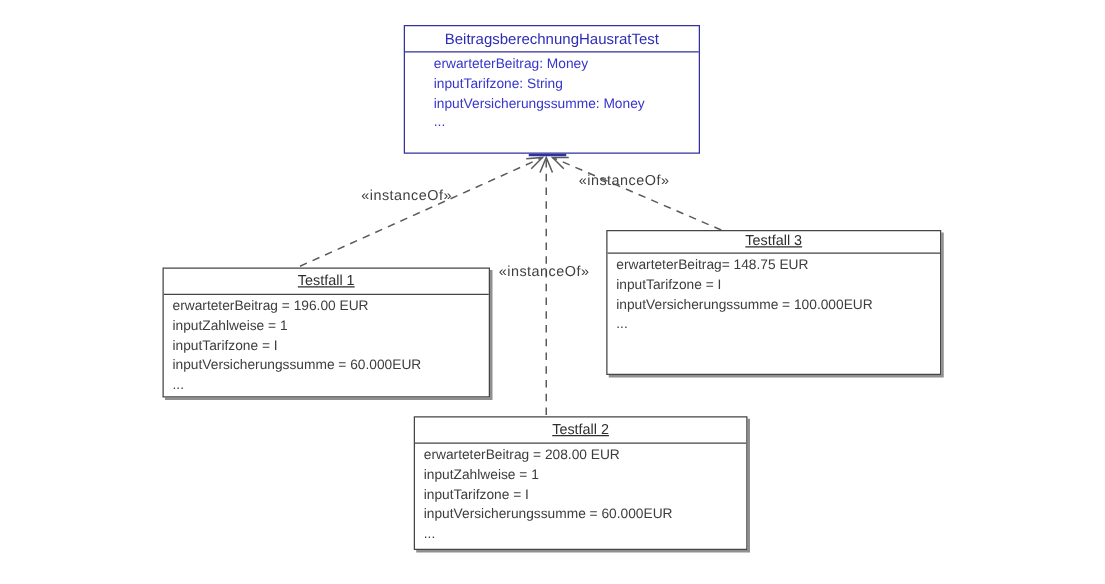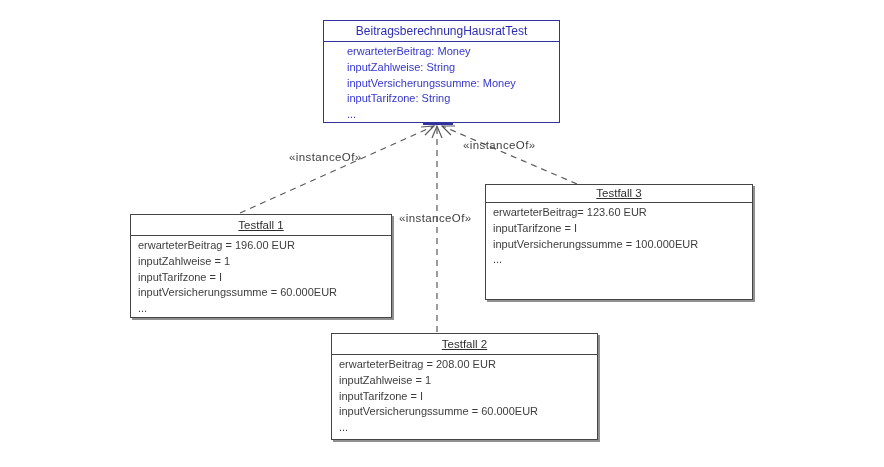--- a/index.html
+++ b/index.html
@@ -73,23 +73,22 @@
       <line class="dash" x1="577" y1="184" x2="442" y2="126"></line>
       <polyline class="barb" points="451,135 442,126 455,126"></polyline>
     </g>
     <rect class="tipbar" x="423" y="121" width="30" height="4"></rect>
   </svg>
 
   <div class="class-box" id="classbox">
     <div class="class-title">BeitragsberechnungHausratTest</div>
     <div class="class-attrs">
       <div class="attr">erwarteterBeitrag: Money</div>
-      <div class="attr">inputZahlweise: String</div>
+      <div class="attr">inputTarifzone: String</div>
       <div class="attr">inputVersicherungssumme: Money</div>
-      <div class="attr">inputTarifzone: String</div>
       <div class="attr">...</div>
     </div>
   </div>
 
   <div class="obj-box" id="tf1">
     <div class="obj-title">Testfall 1</div>
     <div class="obj-slots">
       <div class="slot">erwarteterBeitrag = 196.00 EUR</div>
       <div class="slot">inputZahlweise = 1</div>
       <div class="slot">inputTarifzone = I</div>
@@ -105,21 +104,21 @@
       <div class="slot">inputZahlweise = 1</div>
       <div class="slot">inputTarifzone = I</div>
       <div class="slot">inputVersicherungssumme = 60.000EUR</div>
       <div class="slot">...</div>
     </div>
   </div>
 
   <div class="obj-box" id="tf3">
     <div class="obj-title">Testfall 3</div>
     <div class="obj-slots">
-      <div class="slot">erwarteterBeitrag= 123.60 EUR</div>
+      <div class="slot">erwarteterBeitrag= 148.75 EUR</div>
       <div class="slot">inputTarifzone = I</div>
       <div class="slot">inputVersicherungssumme = 100.000EUR</div>
       <div class="slot">...</div>
     </div>
   </div>
 
   <div class="edge-label" id="lbl-left">«instanceOf»</div>
   <div class="edge-label" id="lbl-right">«instanceOf»</div>
   <div class="edge-label" id="lbl-middle">«instanceOf»</div>
 

